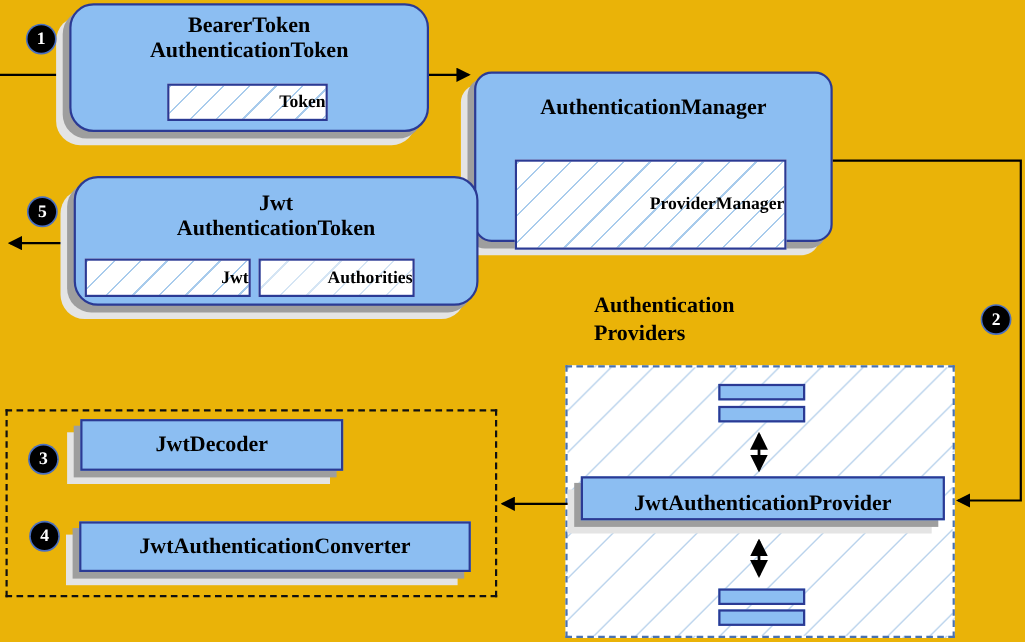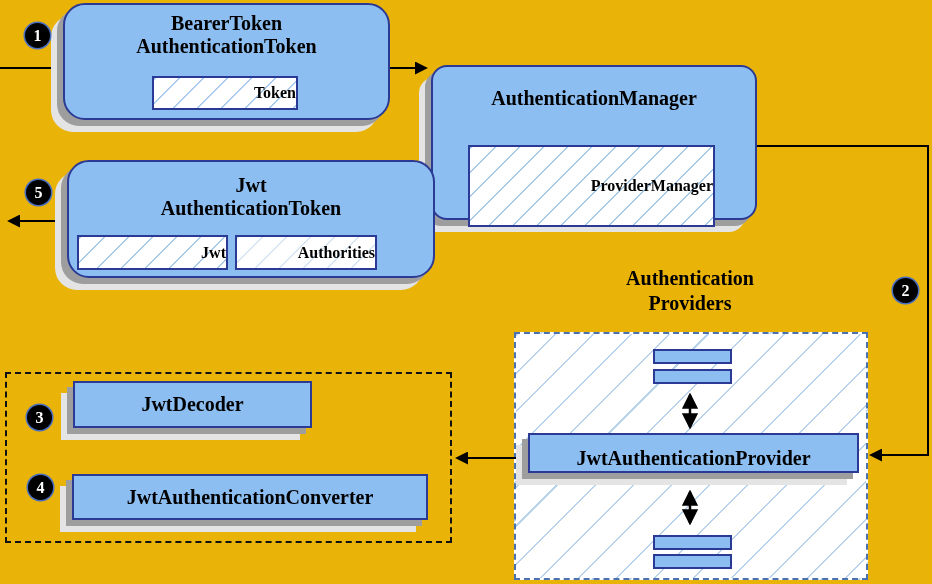--- a/index.html
+++ b/index.html
@@ -41,21 +41,21 @@
   }
   .converters-area{
     position:absolute; box-sizing:border-box; background:transparent;
     border:2px dashed var(--converters-border);
   }
   .bar{
     position:absolute; box-sizing:border-box; width:79px; height:15px;
     background:var(--node-fill); border:2px solid var(--node-border);
   }
   .group-title{
-    position:absolute; font-weight:bold; font-size:20px; line-height:25px; text-align:center;
+    position:absolute; font-weight:bold; font-size:20px; line-height:25px; text-align:left;
   }
   .step{
     position:absolute; width:25px; height:25px; border-radius:50%;
     background:var(--step-bg); color:var(--step-fg);
     font-weight:bold; font-size:16px; line-height:25px; text-align:center;
     box-shadow:0 0 0 1.5px #4a6fc0;
   }
   svg.connections{ position:absolute; left:0; top:0; z-index:3; }
   .conn{ stroke:var(--arrow); stroke-width:2; fill:none; }
   .conn-thick{ stroke-width:2.5; }

